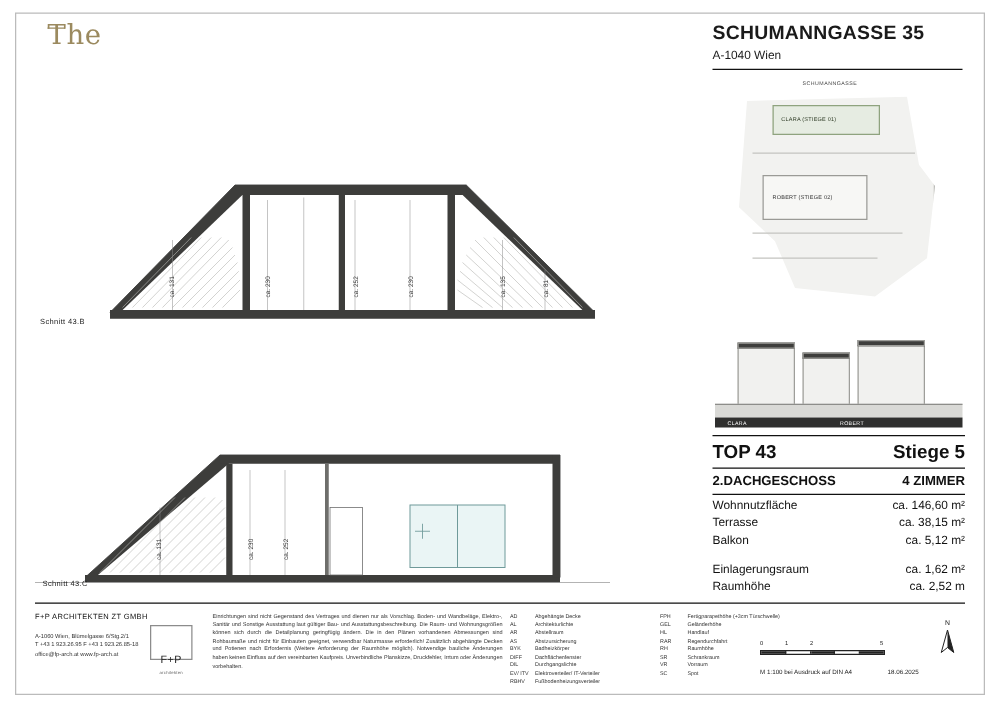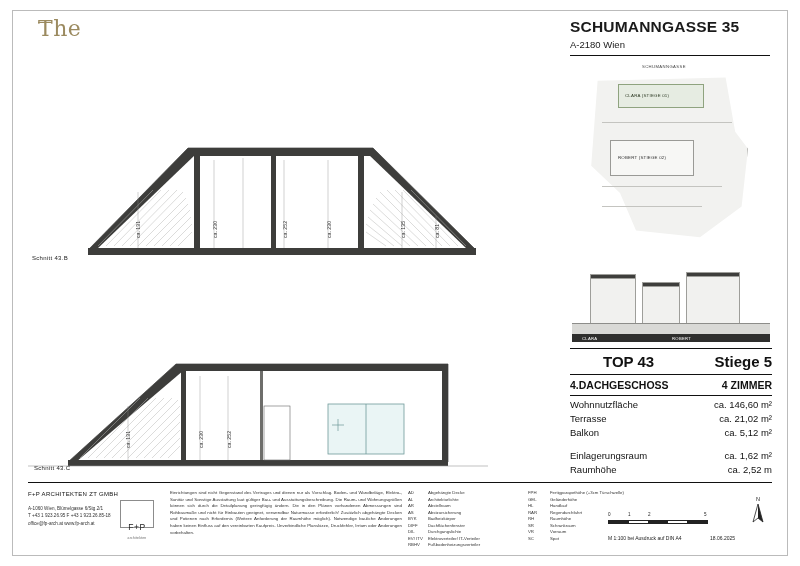--- a/index.html
+++ b/index.html
@@ -165,21 +165,20 @@
   .topinfo .row {
     display: flex;
     justify-content: space-between;
     align-items: baseline;
   }
   .topinfo .r1 {
     margin-top: 4px;
     font-size: 15px;
     font-weight: bold;
     color: #111;
-    margin-left: 33px;
   }
   .topinfo .hr-mid {
     margin-top: 4px;
     border-top: 1px solid #111;
   }
   .topinfo .r2 {
     margin-top: 4px;
     font-size: 10.5px;
     font-weight: bold;
     color: #111;
@@ -322,21 +321,21 @@
 <div id="page">
   <div class="sheet-border"></div>
 
   <div class="logo">
     <div class="rule"></div>
     <div class="l1">The</div>
   </div>
 
   <div class="rhead">
     <div class="addr1">SCHUMANNGASSE 35</div>
-    <div class="addr2">A-2180 Wien</div>
+    <div class="addr2">A-1040 Wien</div>
     <div class="hr"></div>
   </div>
 
   <div class="siteplan">
     <div class="site-street">SCHUMANNGASSE</div>
     <div class="site-shape"></div>
     <div class="site-ln" style="left:30px; top:60px; width:130px;"></div>
     <div class="site-ln" style="left:30px; top:124px; width:120px;"></div>
     <div class="site-ln" style="left:30px; top:144px; width:100px;"></div>
     <div class="site-blockA">
@@ -363,32 +362,32 @@
   </div>
 
   <div class="topinfo">
     <div class="hr-top"></div>
     <div class="row r1">
       <div>TOP 43</div>
       <div>Stiege 5</div>
     </div>
     <div class="hr-mid"></div>
     <div class="row r2">
-      <div>4.DACHGESCHOSS</div>
+      <div>2.DACHGESCHOSS</div>
       <div>4 ZIMMER</div>
     </div>
     <div class="hr-mid2"></div>
 
     <div class="arearow">
       <span>Wohnnutzfläche</span>
       <span>ca. 146,60 m²</span>
     </div>
     <div class="arearow">
       <span>Terrasse</span>
-      <span>ca. 21,02 m²</span>
+      <span>ca. 38,15 m²</span>
     </div>
     <div class="arearow">
       <span>Balkon</span>
       <span>ca. 5,12 m²</span>
     </div>
 
     <div class="gap"></div>
 
     <div class="arearow">
       <span>Einlagerungsraum</span>

